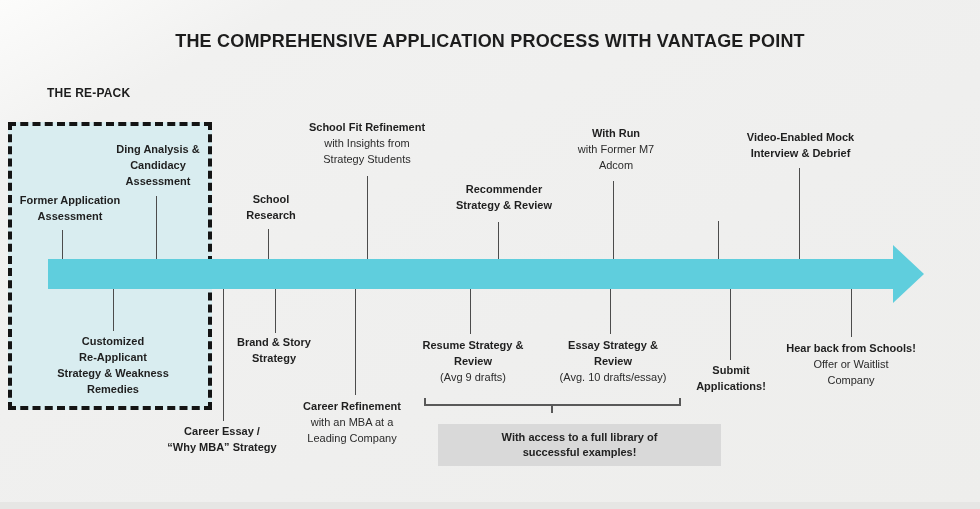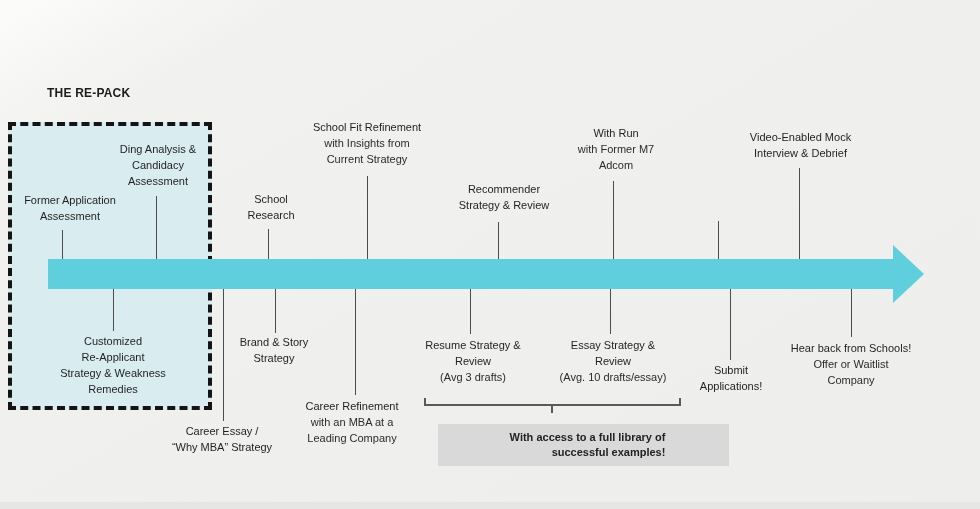--- a/index.html
+++ b/index.html
@@ -40,50 +40,50 @@
     border-bottom:29px solid transparent;
     border-left:31px solid var(--arrow,#5fcedd);
   }
   .tick{
     position:absolute;width:1px;background:#4c4c4c;
   }
   .ms{
     position:absolute;text-align:center;color:#1f1f1f;
   }
   .ms-title{
-    font-size:11px;font-weight:normal;line-height:16px;white-space:pre-line;
+    font-size:11px;font-weight:bold;line-height:16px;white-space:pre-line;
   }
   .ms-sub{
     font-size:11px;font-weight:normal;line-height:16px;white-space:pre-line;color:#2b2b2b;
   }
   .brace{
     position:absolute;left:424px;top:398px;width:253px;height:6px;
     border-left:2px solid #595959;
     border-right:2px solid #595959;
     border-bottom:2px solid #595959;
   }
   .brace-tick{
     position:absolute;left:551px;top:404px;width:2px;height:9px;
     background:#595959;
   }
   .callout-box{
     position:absolute;left:438px;top:424px;width:283px;height:42px;
     background:var(--callout_fill,#d9d9d9);
     display:flex;align-items:center;justify-content:center;
-    text-align:right;
+    text-align:center;
     font-size:11px;font-weight:bold;line-height:15px;color:#222222;
     white-space:pre-line;
-    padding-left:8px;
   }
 </style>
 </head>
 <body>
 
 <div class="canvas">
 
+  <div class="page-title">THE COMPREHENSIVE APPLICATION PROCESS WITH VANTAGE POINT</div>
 
   <div class="repack-label">THE RE-PACK</div>
   <div class="repack-box"></div>
 
   <div class="arrow-shaft"></div>
   <div class="arrow-head"></div>
 
   <div class="tick" style="left:62px;top:230px;height:29px"></div>
   <div class="tick" style="left:156px;top:196px;height:63px"></div>
   <div class="tick" style="left:268px;top:229px;height:30px"></div>
@@ -114,21 +114,21 @@
     <div class="ms-sub"></div>
   </div>
   <div class="ms" style="left:221px;top:191px;width:100px">
     <div class="ms-title">School
 Research</div>
     <div class="ms-sub"></div>
   </div>
   <div class="ms" style="left:287px;top:119px;width:160px">
     <div class="ms-title">School Fit Refinement</div>
     <div class="ms-sub">with Insights from
-Current Strategy</div>
+Strategy Students</div>
   </div>
   <div class="ms" style="left:424px;top:181px;width:160px">
     <div class="ms-title">Recommender
 Strategy &amp; Review</div>
     <div class="ms-sub"></div>
   </div>
   <div class="ms" style="left:541px;top:125px;width:150px">
     <div class="ms-title">With Run</div>
     <div class="ms-sub">with Former M7
 Adcom</div>
@@ -157,21 +157,21 @@
     <div class="ms-sub"></div>
   </div>
   <div class="ms" style="left:272px;top:398px;width:160px">
     <div class="ms-title">Career Refinement</div>
     <div class="ms-sub">with an MBA at a
 Leading Company</div>
   </div>
   <div class="ms" style="left:393px;top:337px;width:160px">
     <div class="ms-title">Resume Strategy &amp;
 Review</div>
-    <div class="ms-sub">(Avg 3 drafts)</div>
+    <div class="ms-sub">(Avg 9 drafts)</div>
   </div>
   <div class="ms" style="left:528px;top:337px;width:170px">
     <div class="ms-title">Essay Strategy &amp;
 Review</div>
     <div class="ms-sub">(Avg. 10 drafts/essay)</div>
   </div>
   <div class="ms" style="left:671px;top:362px;width:120px">
     <div class="ms-title">Submit
 Applications!</div>
     <div class="ms-sub"></div>

